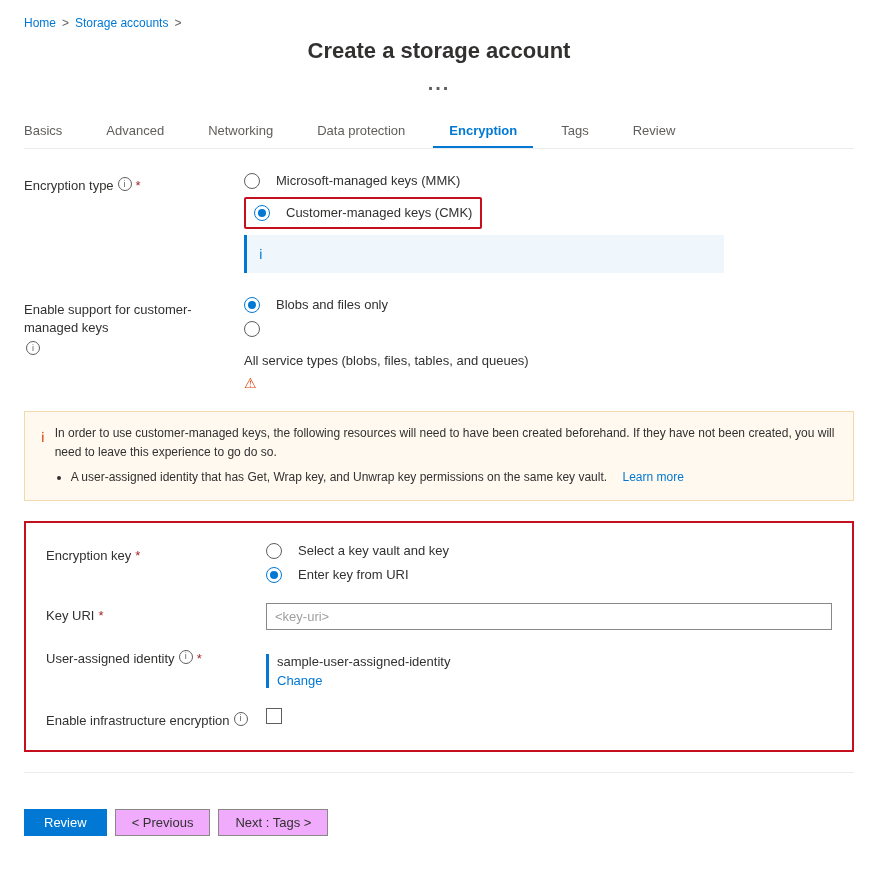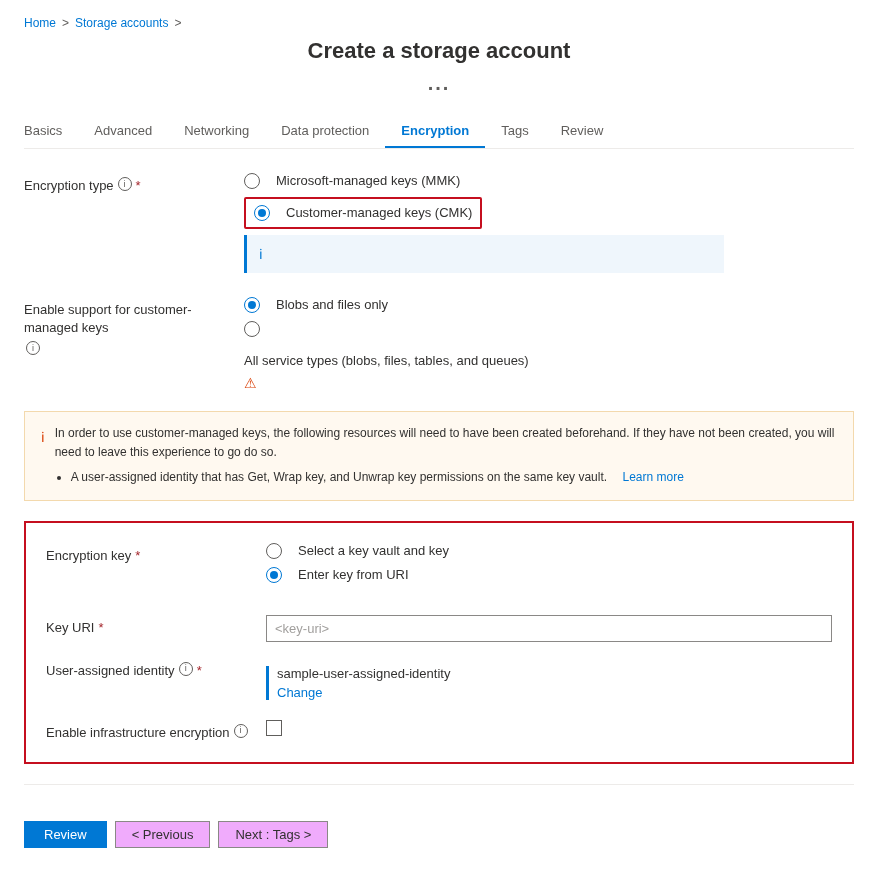--- a/index.html
+++ b/index.html
@@ -9,21 +9,21 @@
     
     .breadcrumb { display: flex; align-items: center; gap: 6px; font-size: 12px; color: #0078d4; margin-bottom: 8px; }
     .breadcrumb span { color: #605e5c; }
     .breadcrumb a { color: #0078d4; text-decoration: none; }
 
     
     .page-title { font-size: 22px; font-weight: 600; color: #323130; margin-bottom: 20px; display: flex; align-items: center; gap: 8px; flex-direction: column; }
     .page-title-dots { font-size: 20px; color: #605e5c; letter-spacing: 2px; }
 
     
-    .tabs { display: flex; gap: 0; border-bottom: 1px solid #edebe9; margin-bottom: 24px; }
+    .tabs { display: flex; gap: 12px; border-bottom: 1px solid #edebe9; margin-bottom: 24px; }
     .tab { padding: 8px 16px; font-size: 13px; cursor: pointer; color: #605e5c; border-bottom: 2px solid transparent; white-space: nowrap; }
     .tab:first-child { padding-left: 0; }
     .tab.active { color: #0078d4; border-bottom: 2px solid #0078d4; font-weight: 600; }
 
     
     .form-section { margin-bottom: 20px; }
     .form-row { display: flex; align-items: flex-start; margin-bottom: 16px; }
     .form-label { width: 220px; min-width: 220px; font-size: 13px; color: #323130; padding-top: 4px; display: flex; align-items: flex-start; gap: 4px; flex-wrap: wrap; line-height: 1.4; }
     .form-label .required { color: #a4262c; }
     .form-controls { flex: 1; }
@@ -163,21 +163,21 @@
         <li>
           <span>A user-assigned identity that has Get, Wrap key, and Unwrap key permissions on the same key vault.</span>
           <a href="#" style="margin-left: 12px;">Learn more</a>
         </li>
       </ul>
     </div>
   </div>
 
   <div class="enc-key-section">
 
-    <div class="form-row" style="margin-bottom: 32px;">
+    <div class="form-row" style="margin-bottom: 20px;">
       <div class="form-label">
         <span>Encryption key</span>
         <span class="required">*</span>
       </div>
       <div class="form-controls">
         <div class="radio-item" style="margin-bottom: 8px;">
           <div class="radio-circle"></div>
           <span class="radio-label">Select a key vault and key</span>
         </div>
         <div class="radio-item">

